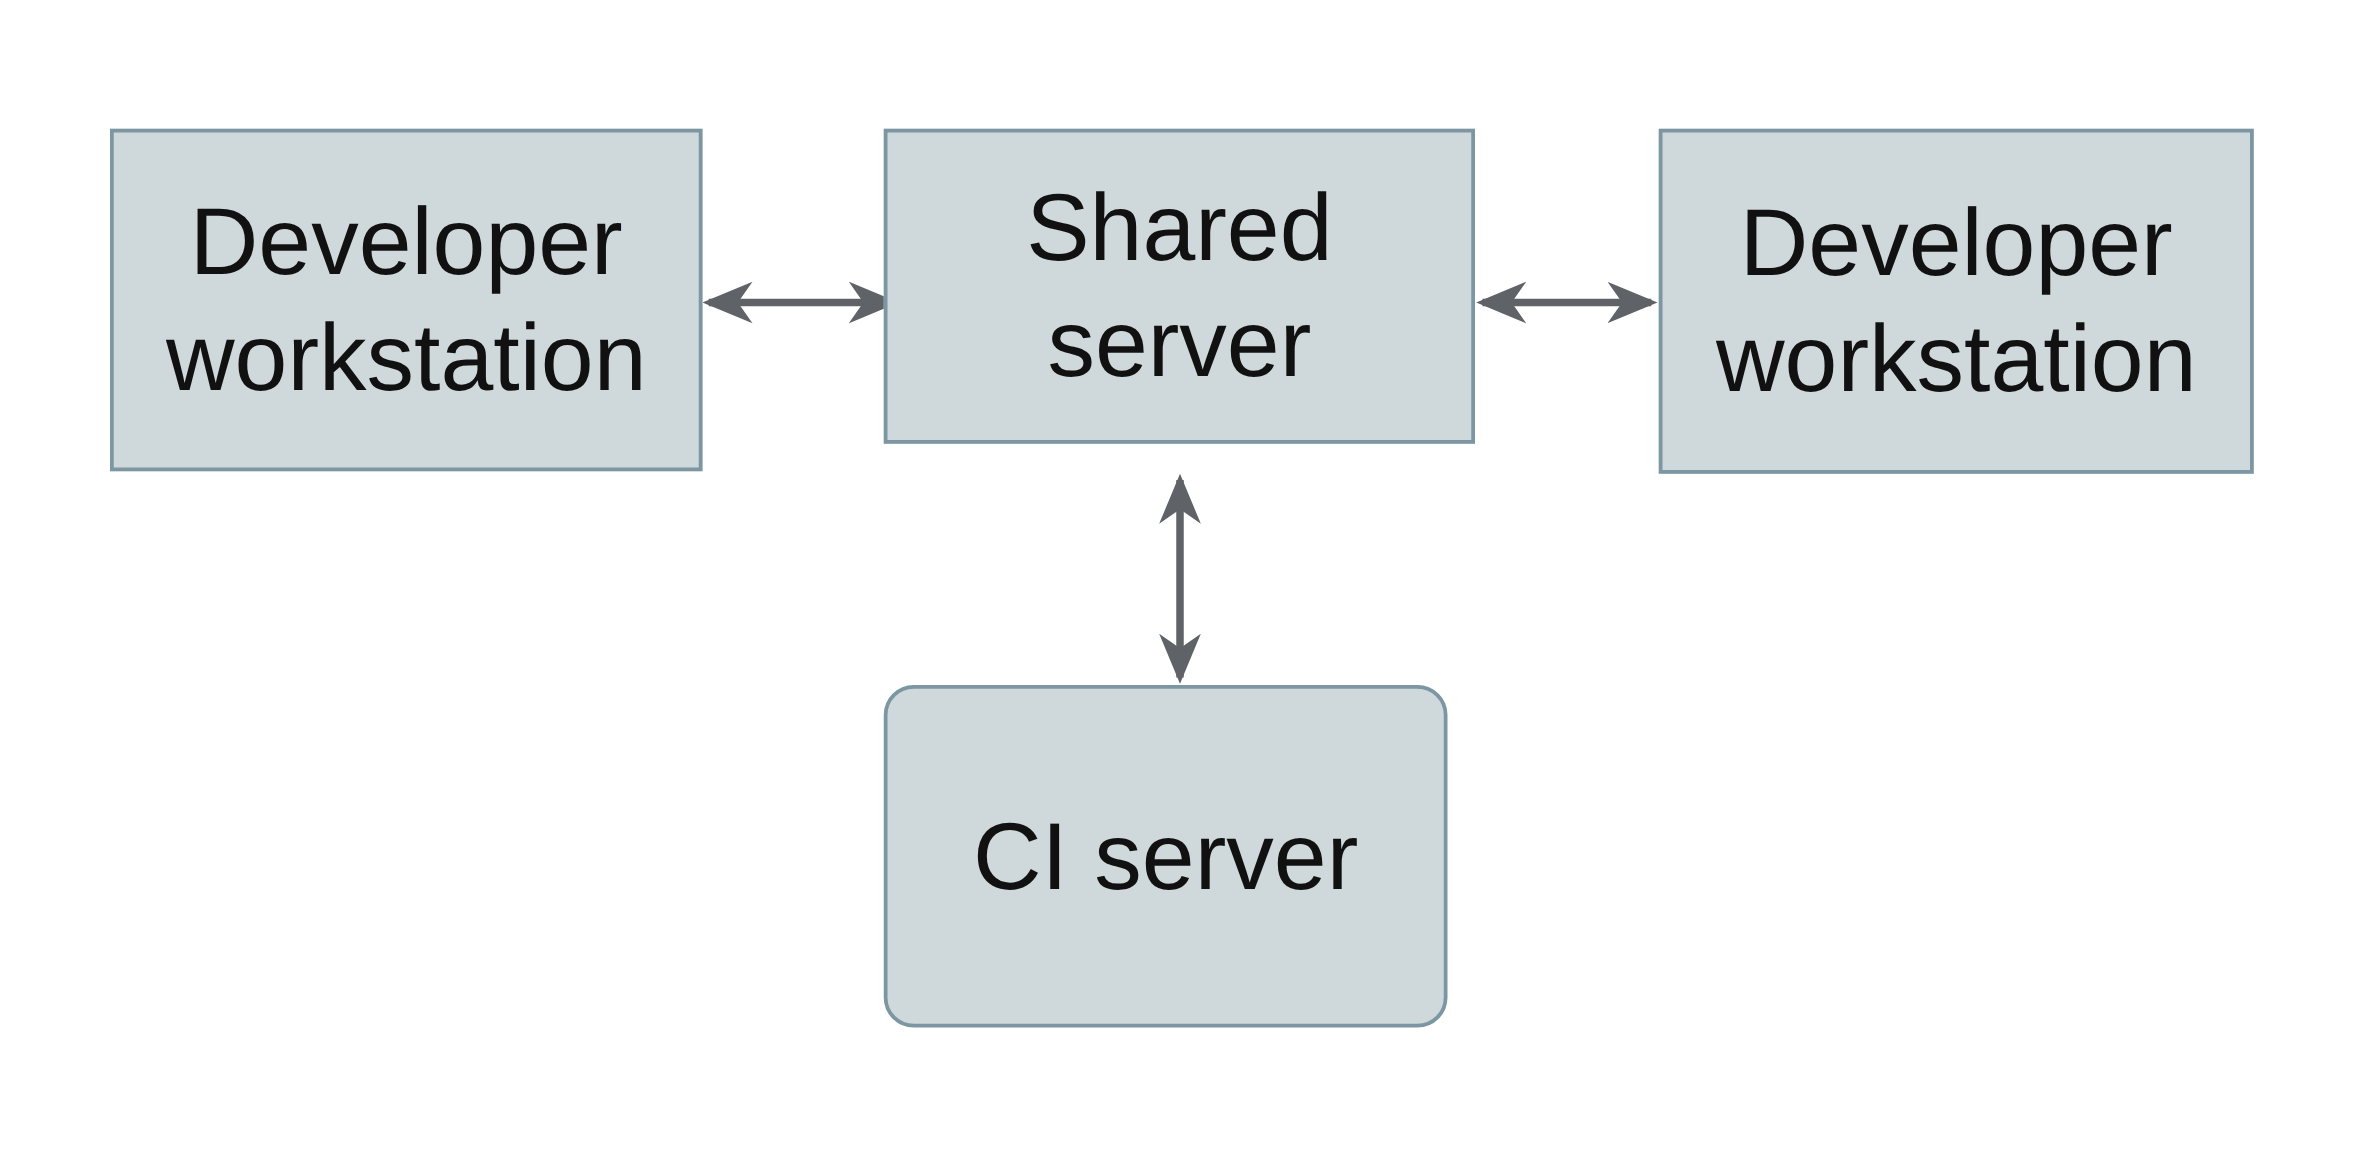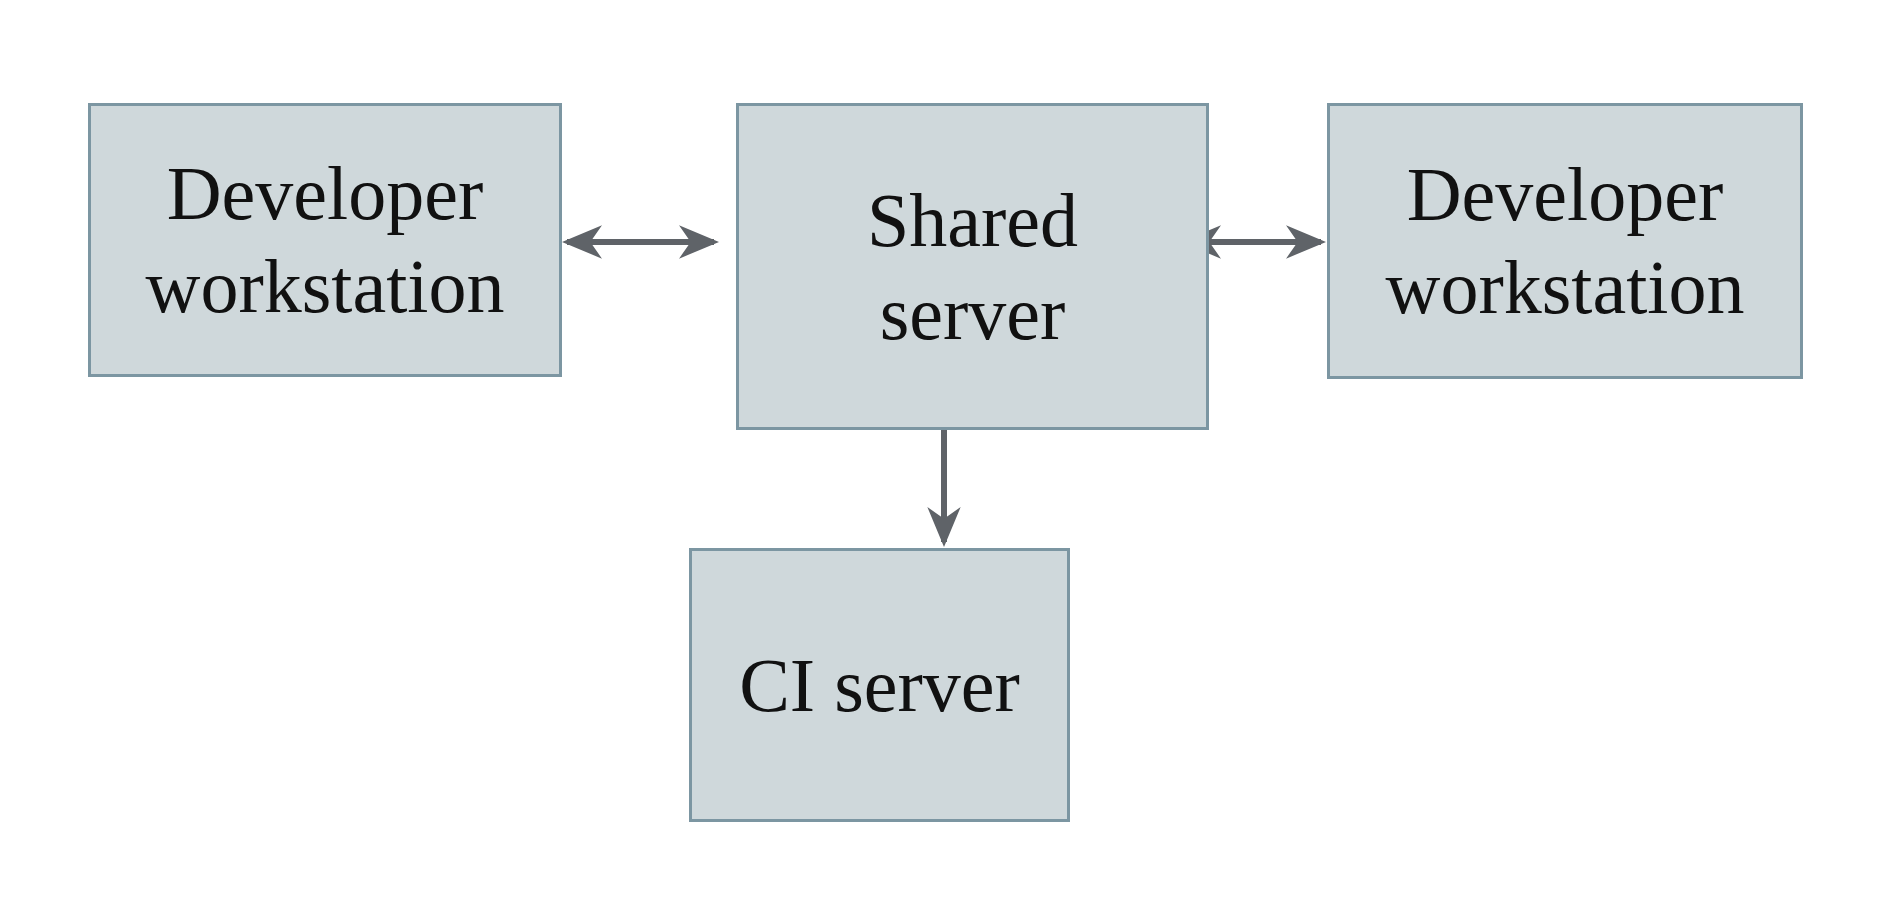--- a/index.html
+++ b/index.html
@@ -7,40 +7,40 @@
     --node-fill:#cfd8db;
     --node-border:#7c96a2;
     --arrow-color:#5f6368;
     --text-color:#111111;
   }
   html,body{margin:0;padding:0;background:#ffffff;}
   .canvas{
     position:relative;
     width:1900px;height:922px;
     background:var(--canvas-bg);
-    font-family:Liberation Serif, serif;
+    font-family:Liberation Sans, sans-serif;
     overflow:hidden;
   }
   .node{
     position:absolute;
     box-sizing:border-box;
     background:var(--node-fill);
     border:3px solid var(--node-border);
     display:flex;flex-direction:column;
     align-items:center;justify-content:center;
     text-align:center;
     color:var(--text-color);
     font-size:76px;line-height:93px;
     letter-spacing:0px;
   }
   .node span{display:block;white-space:nowrap;}
   #node-dev-left{left:88px;top:103px;width:474px;height:274px;}
-  #node-shared-cache{left:707px;top:103px;width:473px;height:327px;margin-left:29px;}
+  #node-shared-cache{left:707px;top:103px;width:473px;height:252px;}
   #node-dev-right{left:1327px;top:103px;width:476px;height:276px;}
-  #node-ci-server{left:689px;top:548px;width:381px;height:274px;}
+  #node-ci-server{left:707px;top:548px;width:451px;height:274px;border-radius:24px;}
   .edges{position:absolute;left:0;top:0;pointer-events:none;}
   .edge{stroke:var(--arrow-color);stroke-width:6;}
   #arrowhead path{fill:var(--arrow-color);}
 </style>
 </head>
 <body>
 
 <div class="canvas">
 
   <svg class="edges" width="1900" height="922" viewBox="0 0 1900 922">

